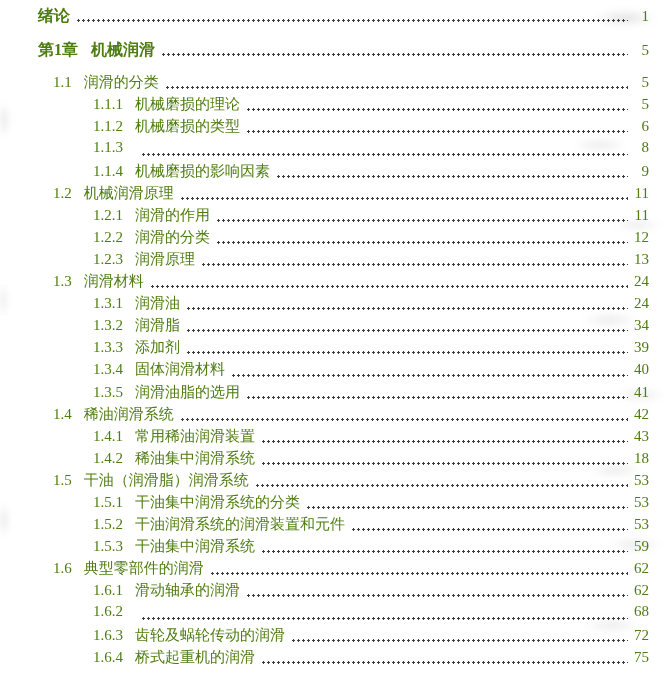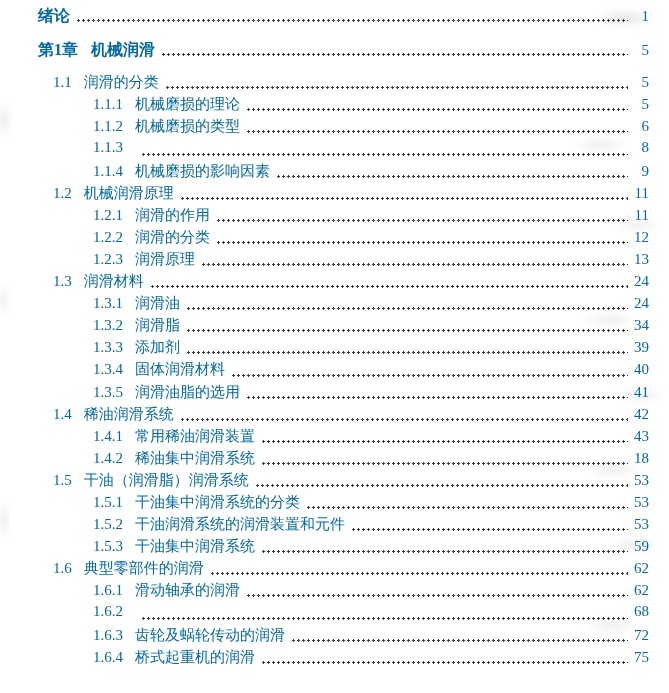--- a/index.html
+++ b/index.html
@@ -9,21 +9,21 @@
   }
   .page {
     position: relative;
     width: 669px;
     height: 693px;
     background: #ffffff;
     overflow: hidden;
     box-sizing: border-box;
     padding-top: 6px;
     font-family: "Liberation Serif", "DejaVu Serif", serif;
-    color: #0369a1;
+    color: #4d7c0f;
   }
   
   .artifacts {
     position: absolute;
     inset: 0;
     pointer-events: none;
     filter: blur(3px);
     background-image:
       radial-gradient(46px 12px at 625px 18px,  rgba(120,120,120,0.22), transparent 70%),
       radial-gradient(40px 10px at 600px 145px, rgba(125,125,125,0.16), transparent 70%),

